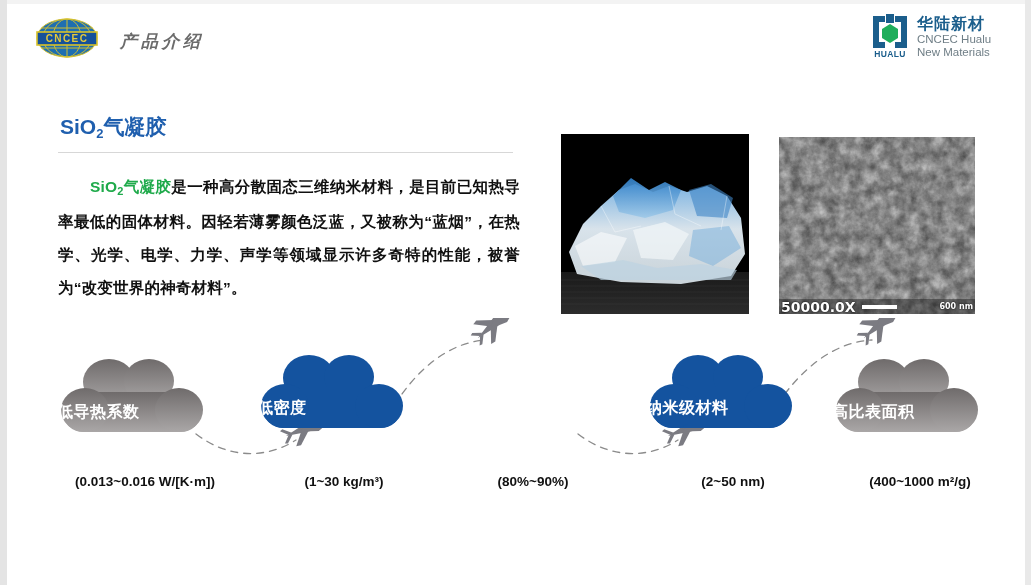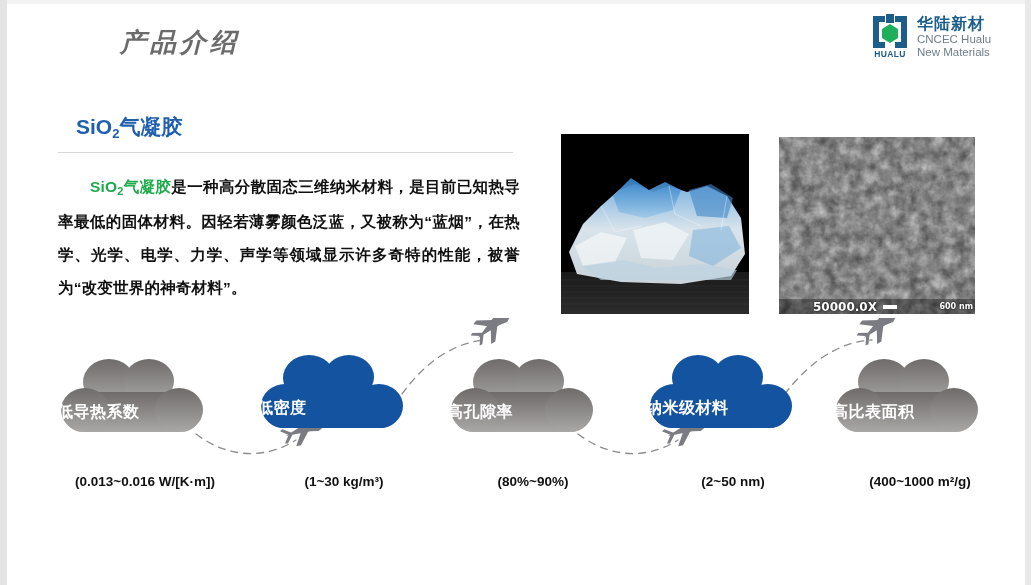--- a/index.html
+++ b/index.html
@@ -54,39 +54,39 @@
     background: #ffffff;
   }
   .logo-cncec {
     position: absolute;
     left: 20px; top: 12px;
     width: 80px; height: 44px;
   }
   .page-title {
     position: absolute;
     left: 113px; top: 20px;
-    font-size: 26px;
+    font-size: 17px;
     font-weight: bold;
     font-style: italic;
     color: #6b6b6b;
     letter-spacing: 4px;
     line-height: 36px;
     white-space: nowrap;
     text-align: center;
   }
   .logo-hualu {
     position: absolute;
     right: 14px; top: 8px;
     width: 144px; height: 48px;
   }
 
   
   .sec-heading {
     position: absolute;
-    left: 76px; top: 112px;
+    left: 60px; top: 112px;
     font-size: 21px;
     font-weight: bold;
     color: #1f5fae;
     white-space: nowrap;
     line-height: 30px;
   }
   .sec-heading sub {
     font-size: 13px;
     vertical-align: baseline;
     position: relative;
@@ -143,26 +143,25 @@
     left: 0; bottom: 0;
     width: 196px; height: 15px;
     display: flex;
     align-items: center;
     gap: 4px;
     padding: 0 2px;
     box-sizing: border-box;
   }
   .sem-mag {
     color: #ffffff;
-    font-size: 12px;
+    font-size: 14px;
     font-weight: bold;
     font-family: "DejaVu Sans", sans-serif;
     text-shadow: 0 0 2px #000;
     white-space: nowrap;
-    margin-left: 32px;
   }
   .sem-bar {
     flex: 1;
     height: 4px;
     background: #ffffff;
     margin: 0 2px;
   }
   .sem-unit {
     color: #ffffff;
     font-size: 8px;
@@ -231,20 +230,36 @@
 <body>
 
 <div class="slide">
 
   <div class="edge-top"></div>
   <div class="edge-left"></div>
   <div class="edge-right"></div>
 
   <div class="header">
 
+    <div class="logo-cncec">
+      <svg width="80" height="44" viewBox="0 0 80 44">
+        <ellipse cx="40" cy="22" rx="30" ry="19" fill="#1f6fb0"></ellipse>
+        <g stroke="#d9c22a" stroke-width="1" fill="none" opacity="0.95">
+          <ellipse cx="40" cy="22" rx="30" ry="19"></ellipse>
+          <ellipse cx="40" cy="22" rx="14" ry="19"></ellipse>
+          <ellipse cx="40" cy="22" rx="24" ry="19"></ellipse>
+          <line x1="10" y1="22" x2="70" y2="22"></line>
+          <path d="M14 12 H66"></path>
+          <path d="M14 32 H66"></path>
+          <path d="M40 3 V41"></path>
+        </g>
+        <rect x="10" y="16" width="60" height="13" fill="#15519a" stroke="#d9c22a" stroke-width="1.6"></rect>
+        <text x="40" y="26" text-anchor="middle" font-family="'Liberation Sans',sans-serif" font-size="10" font-weight="bold" fill="#e3c93c" letter-spacing="1.4">CNCEC</text>
+      </svg>
+    </div>
 
     <div class="page-title">产品介绍</div>
 
     <div class="logo-hualu">
       <svg width="144" height="48" viewBox="0 0 144 48">
         <g>
           <path d="M6 4 H18 V10 H12 V30 H18 V36 H6 Z" fill="#1b5e8c"></path>
           <path d="M40 4 H28 V10 H34 V30 H28 V36 H40 Z" fill="#1b5e8c"></path>
           <rect x="19" y="2" width="8" height="9" fill="#1b5e8c"></rect>
           <polygon points="23,12 31,17 31,26 23,31 15,26 15,17" fill="#1fae5a"></polygon>
@@ -406,38 +421,20 @@
           <ellipse cx="52" cy="28" rx="26" ry="23"></ellipse>
           <ellipse cx="92" cy="27" rx="25" ry="22"></ellipse>
           <rect x="6" y="38" width="138" height="40" rx="20"></rect>
           <ellipse cx="28" cy="56" rx="24" ry="22"></ellipse>
           <ellipse cx="122" cy="56" rx="24" ry="22"></ellipse>
         </g>
       </svg>
       <div class="cloud-label">低密度</div>
     </div>
 
-    <div class="cloud" style="left:447px; top:36px;">
-      <svg width="150" height="86" viewBox="0 0 150 86">
-        <defs>
-          <linearGradient id="gGray2" x1="0" y1="0" x2="0" y2="1">
-            <stop offset="0%" stop-color="#6f6b6b"></stop>
-            <stop offset="100%" stop-color="#aaa7a7"></stop>
-          </linearGradient>
-        </defs>
-        <g fill="url(#gGray2)">
-          <ellipse cx="52" cy="28" rx="26" ry="23"></ellipse>
-          <ellipse cx="92" cy="27" rx="25" ry="22"></ellipse>
-          <rect x="6" y="38" width="138" height="40" rx="20"></rect>
-          <ellipse cx="28" cy="56" rx="24" ry="22"></ellipse>
-          <ellipse cx="122" cy="56" rx="24" ry="22"></ellipse>
-        </g>
-      </svg>
-      <div class="cloud-label">高孔隙率</div>
-    </div>
 
     <div class="cloud" style="left:646px; top:32px;">
       <svg width="150" height="86" viewBox="0 0 150 86">
         <g fill="#14539f">
           <ellipse cx="52" cy="28" rx="26" ry="23"></ellipse>
           <ellipse cx="92" cy="27" rx="25" ry="22"></ellipse>
           <rect x="6" y="38" width="138" height="40" rx="20"></rect>
           <ellipse cx="28" cy="56" rx="24" ry="22"></ellipse>
           <ellipse cx="122" cy="56" rx="24" ry="22"></ellipse>
         </g>

